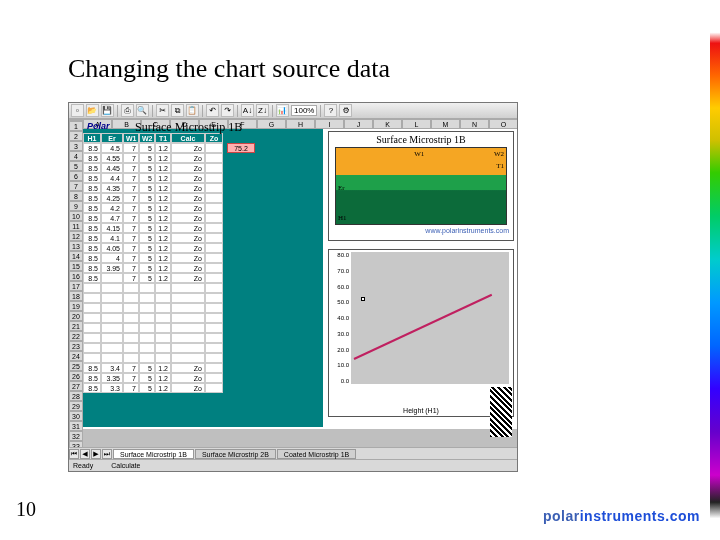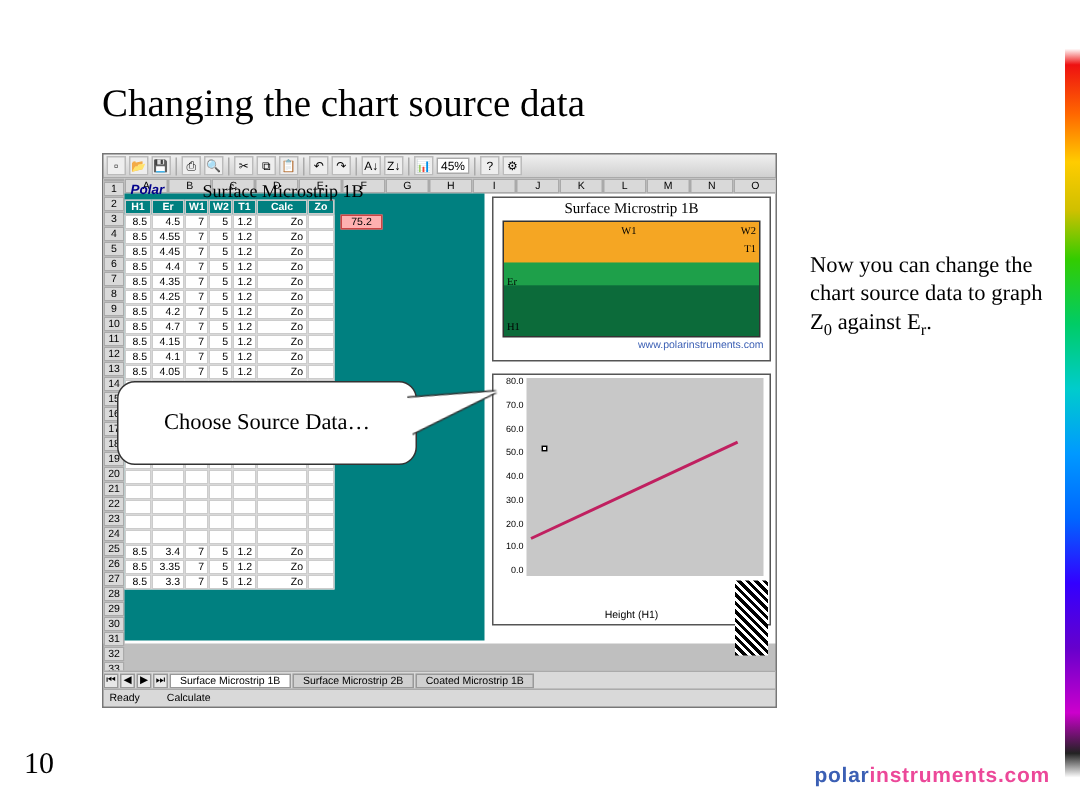--- a/index.html
+++ b/index.html
@@ -41,21 +41,21 @@
   .footer-logo {
     position: absolute;
     right: 20px;
     bottom: 16px;
     font-size: 14px;
     font-family: Arial, sans-serif;
     font-weight: bold;
     letter-spacing: 0.5px;
   }
   .footer-logo .blue { color: #3b5fb4; }
-  .footer-logo .grey { color: #ec4899; }
+  .footer-logo .grey { color: #1d4ed8; }
   .rainbow {
     position: absolute;
     right: 0;
     top: 0;
     width: 10px;
     height: 540px;
     background: linear-gradient(to bottom,
       #fff 0%, #fff 6%,
       #e11 8%, #f60 14%, #fc0 20%, #cfc000 26%, #3c0 32%,
       #0c6 40%, #0cc 48%, #09f 56%, #06f 64%, #30f 72%,
@@ -421,23 +421,20 @@
   }
 </style>
 </head>
 <body>
 
 <div class="slide">
   <div class="rainbow"></div>
 
   <div class="title">Changing the chart source data</div>
 
-  <div class="side-text">
-    <span>Now you can change the chart source data to graph Z</span><span class="sub0">0</span><span> against E</span><span class="sub0">r</span><span>.</span>
-  </div>
 
   <div class="shot">
 
 
     <div class="toolbar">
       <div class="tbtn">▫</div>
       <div class="tbtn">📂</div>
       <div class="tbtn">💾</div>
       <div class="sep"></div>
       <div class="tbtn">⎙</div>
@@ -447,21 +444,21 @@
       <div class="tbtn">⧉</div>
       <div class="tbtn">📋</div>
       <div class="sep"></div>
       <div class="tbtn">↶</div>
       <div class="tbtn">↷</div>
       <div class="sep"></div>
       <div class="tbtn">A↓</div>
       <div class="tbtn">Z↓</div>
       <div class="sep"></div>
       <div class="tbtn">📊</div>
-      <div class="zoom">45%</div>
+      <div class="zoom">100%</div>
       <div class="sep"></div>
       <div class="tbtn">?</div>
       <div class="tbtn">⚙</div>
     </div>
 
 
     <div class="grid-wrap">
       <div class="rowhdrs" id="rowhdrs">
           <div class="rhcell"></div>
           <div class="rhcell">1</div>
@@ -806,22 +803,19 @@
       <div class="tab inactive">Surface Microstrip 2B</div>
       <div class="tab inactive">Coated Microstrip 1B</div>
     </div>
 
     <div class="statusbar">
       <span>Ready</span>
       <span>Calculate</span>
     </div>
   </div>
 
-  <div class="callout">
-    <span>Choose Source Data…</span>
-  </div>
 
   <div class="page-num">10</div>
 
   <div class="footer-logo">
     <span class="blue">polar</span><span class="grey">instruments.com</span>
   </div>
 </div>
 
 </body></html>

